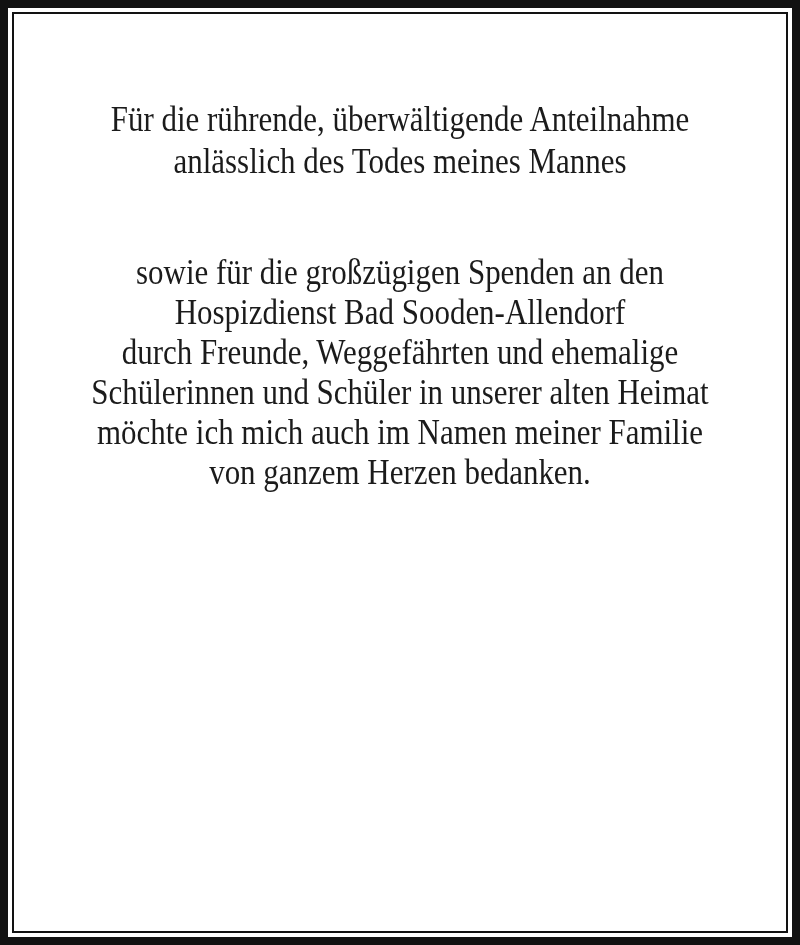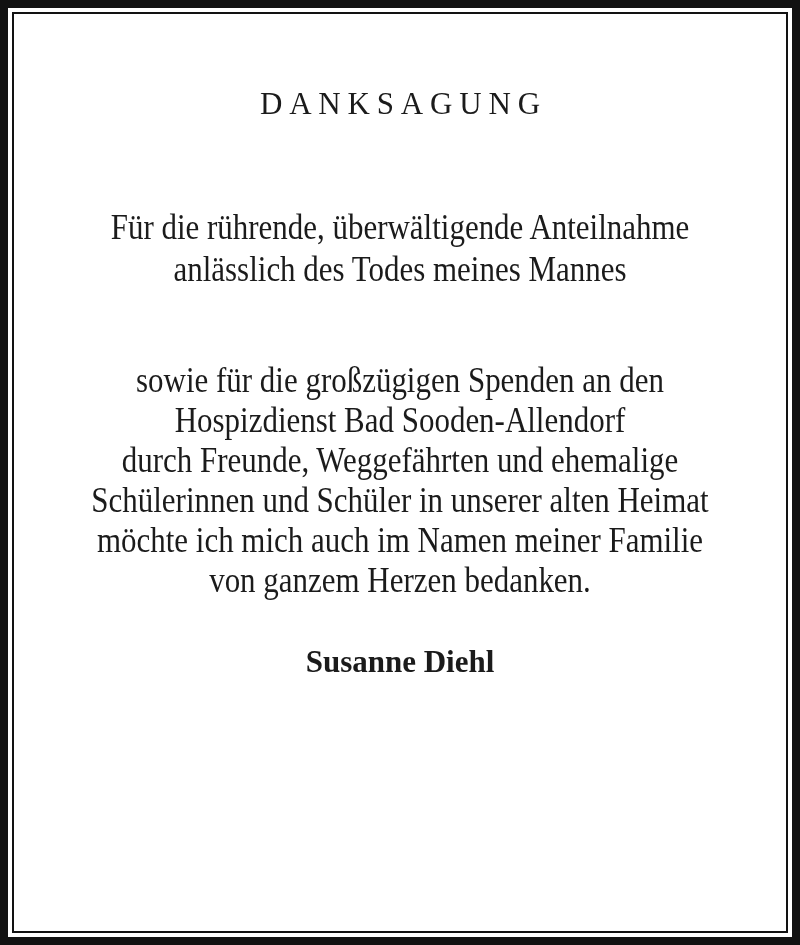--- a/index.html
+++ b/index.html
@@ -73,34 +73,32 @@
     white-space:nowrap;
   }
 </style>
 </head>
 <body>
 
 <div class="sheet">
   <div class="outer-frame">
     <div class="inner-frame">
 
-      <h1 class="notice-title">DANKSAGUNG</h1>
 
       <div class="intro-text condensed">
         <div class="line">Für die rührende, überwältigende Anteilnahme</div>
         <div class="line">anlässlich des Todes meines Mannes</div>
       </div>
 
 
       <div class="body-text condensed">
         <div class="line">sowie für die großzügigen Spenden an den</div>
         <div class="line">Hospizdienst Bad Sooden-Allendorf</div>
         <div class="line">durch Freunde, Weggefährten und ehemalige</div>
         <div class="line">Schülerinnen und Schüler in unserer alten Heimat</div>
         <div class="line">möchte ich mich auch im Namen meiner Familie</div>
         <div class="line">von ganzem Herzen bedanken.</div>
       </div>
 
-      <div class="signature-name">Susanne Diehl</div>
 
     </div>
   </div>
 </div>
 
 </body></html>

